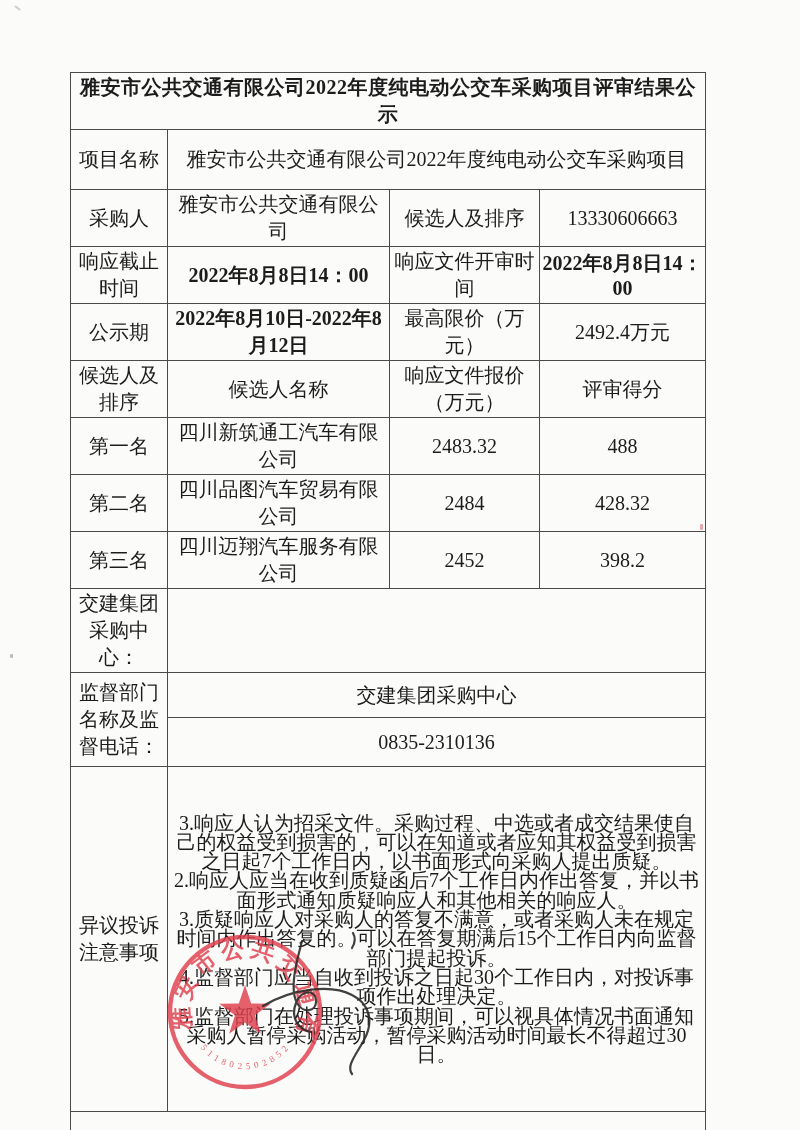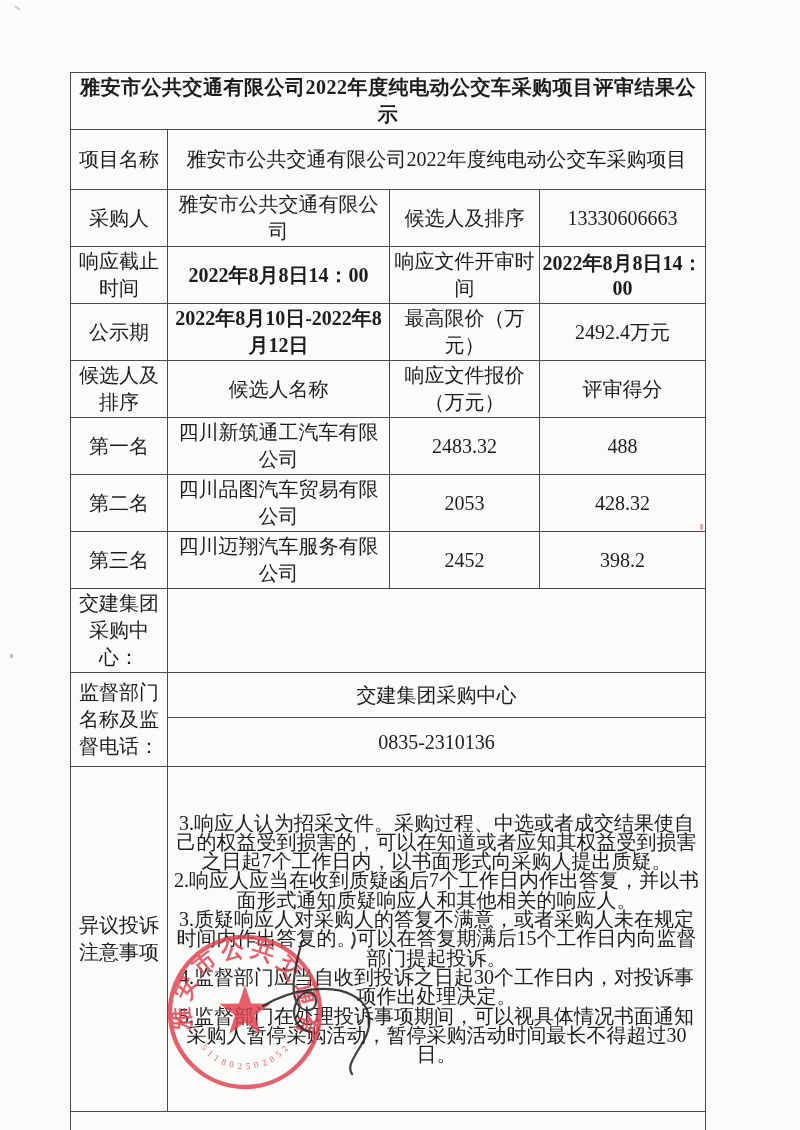--- a/index.html
+++ b/index.html
@@ -88,21 +88,21 @@
   <tr style="height:50px">
     <td>第一名</td>
     <td>四川新筑通工汽车有限公司</td>
     <td>2483.32</td>
     <td>488</td>
   </tr>
 
   <tr style="height:55px">
     <td>第二名</td>
     <td>四川品图汽车贸易有限公司</td>
-    <td>2053</td>
+    <td>2484</td>
     <td>428.32</td>
   </tr>
 
   <tr style="height:45px">
     <td>第三名</td>
     <td>四川迈翔汽车服务有限公司</td>
     <td>2452</td>
     <td>398.2</td>
   </tr>
 

